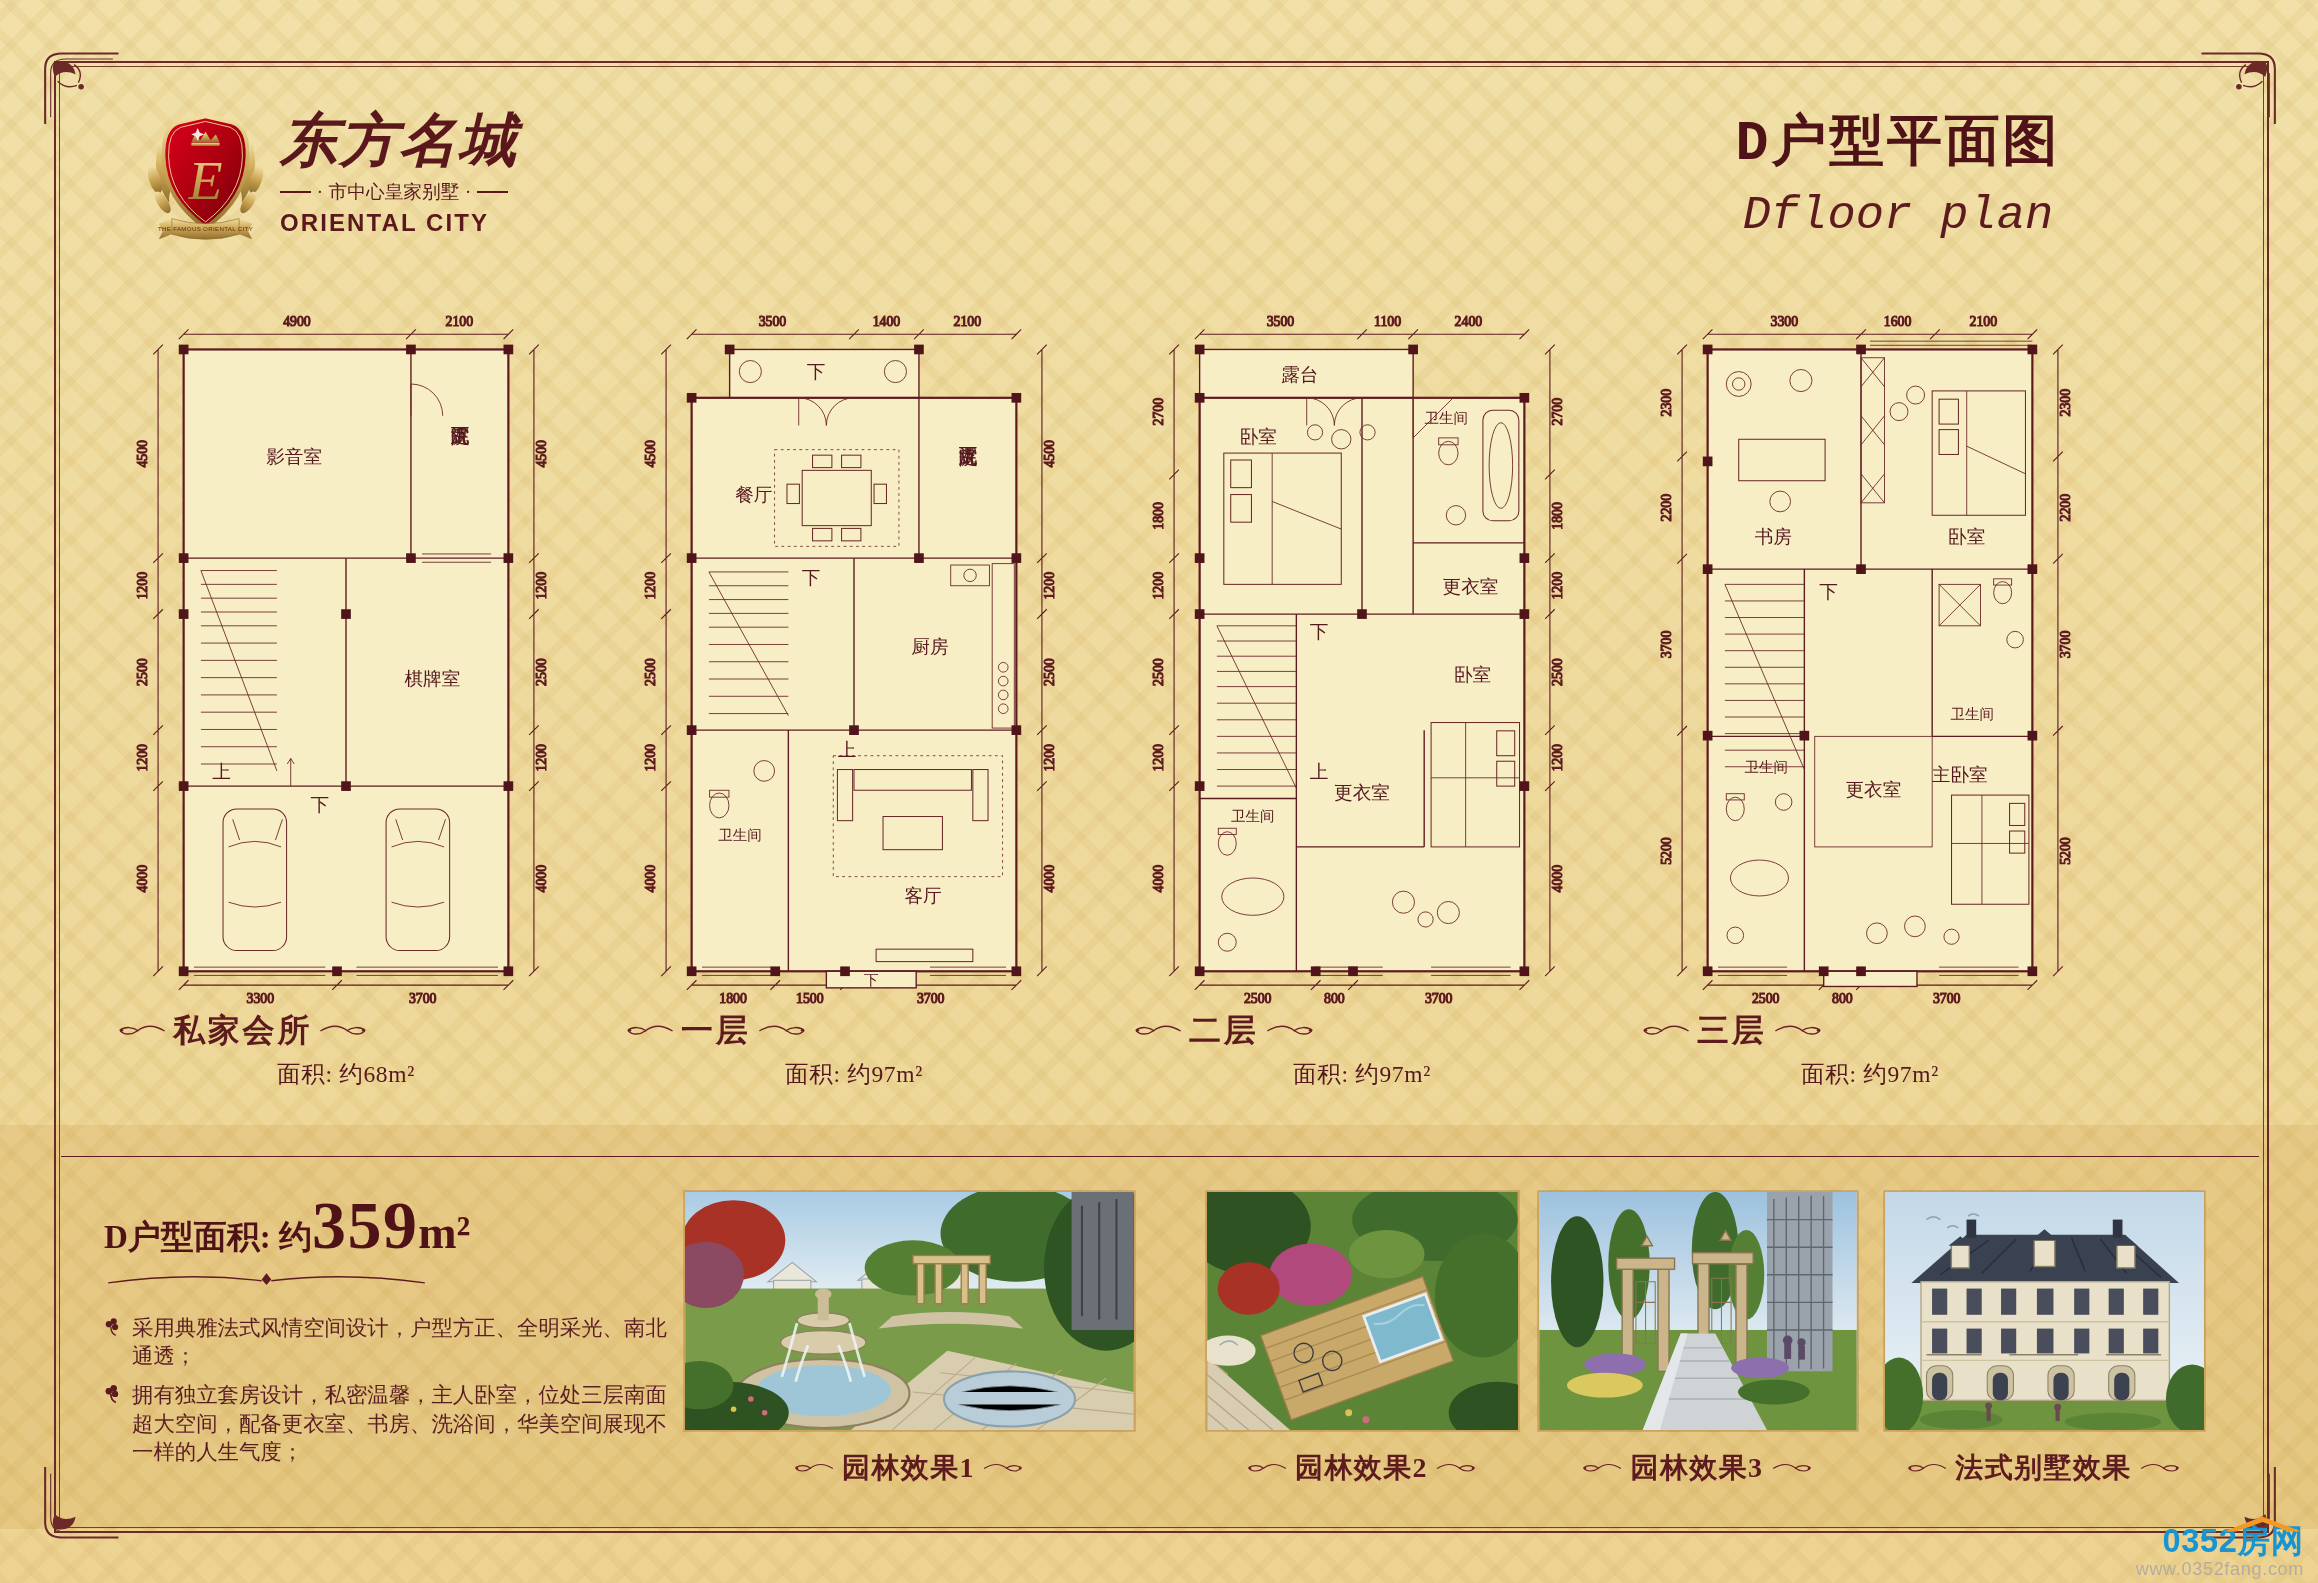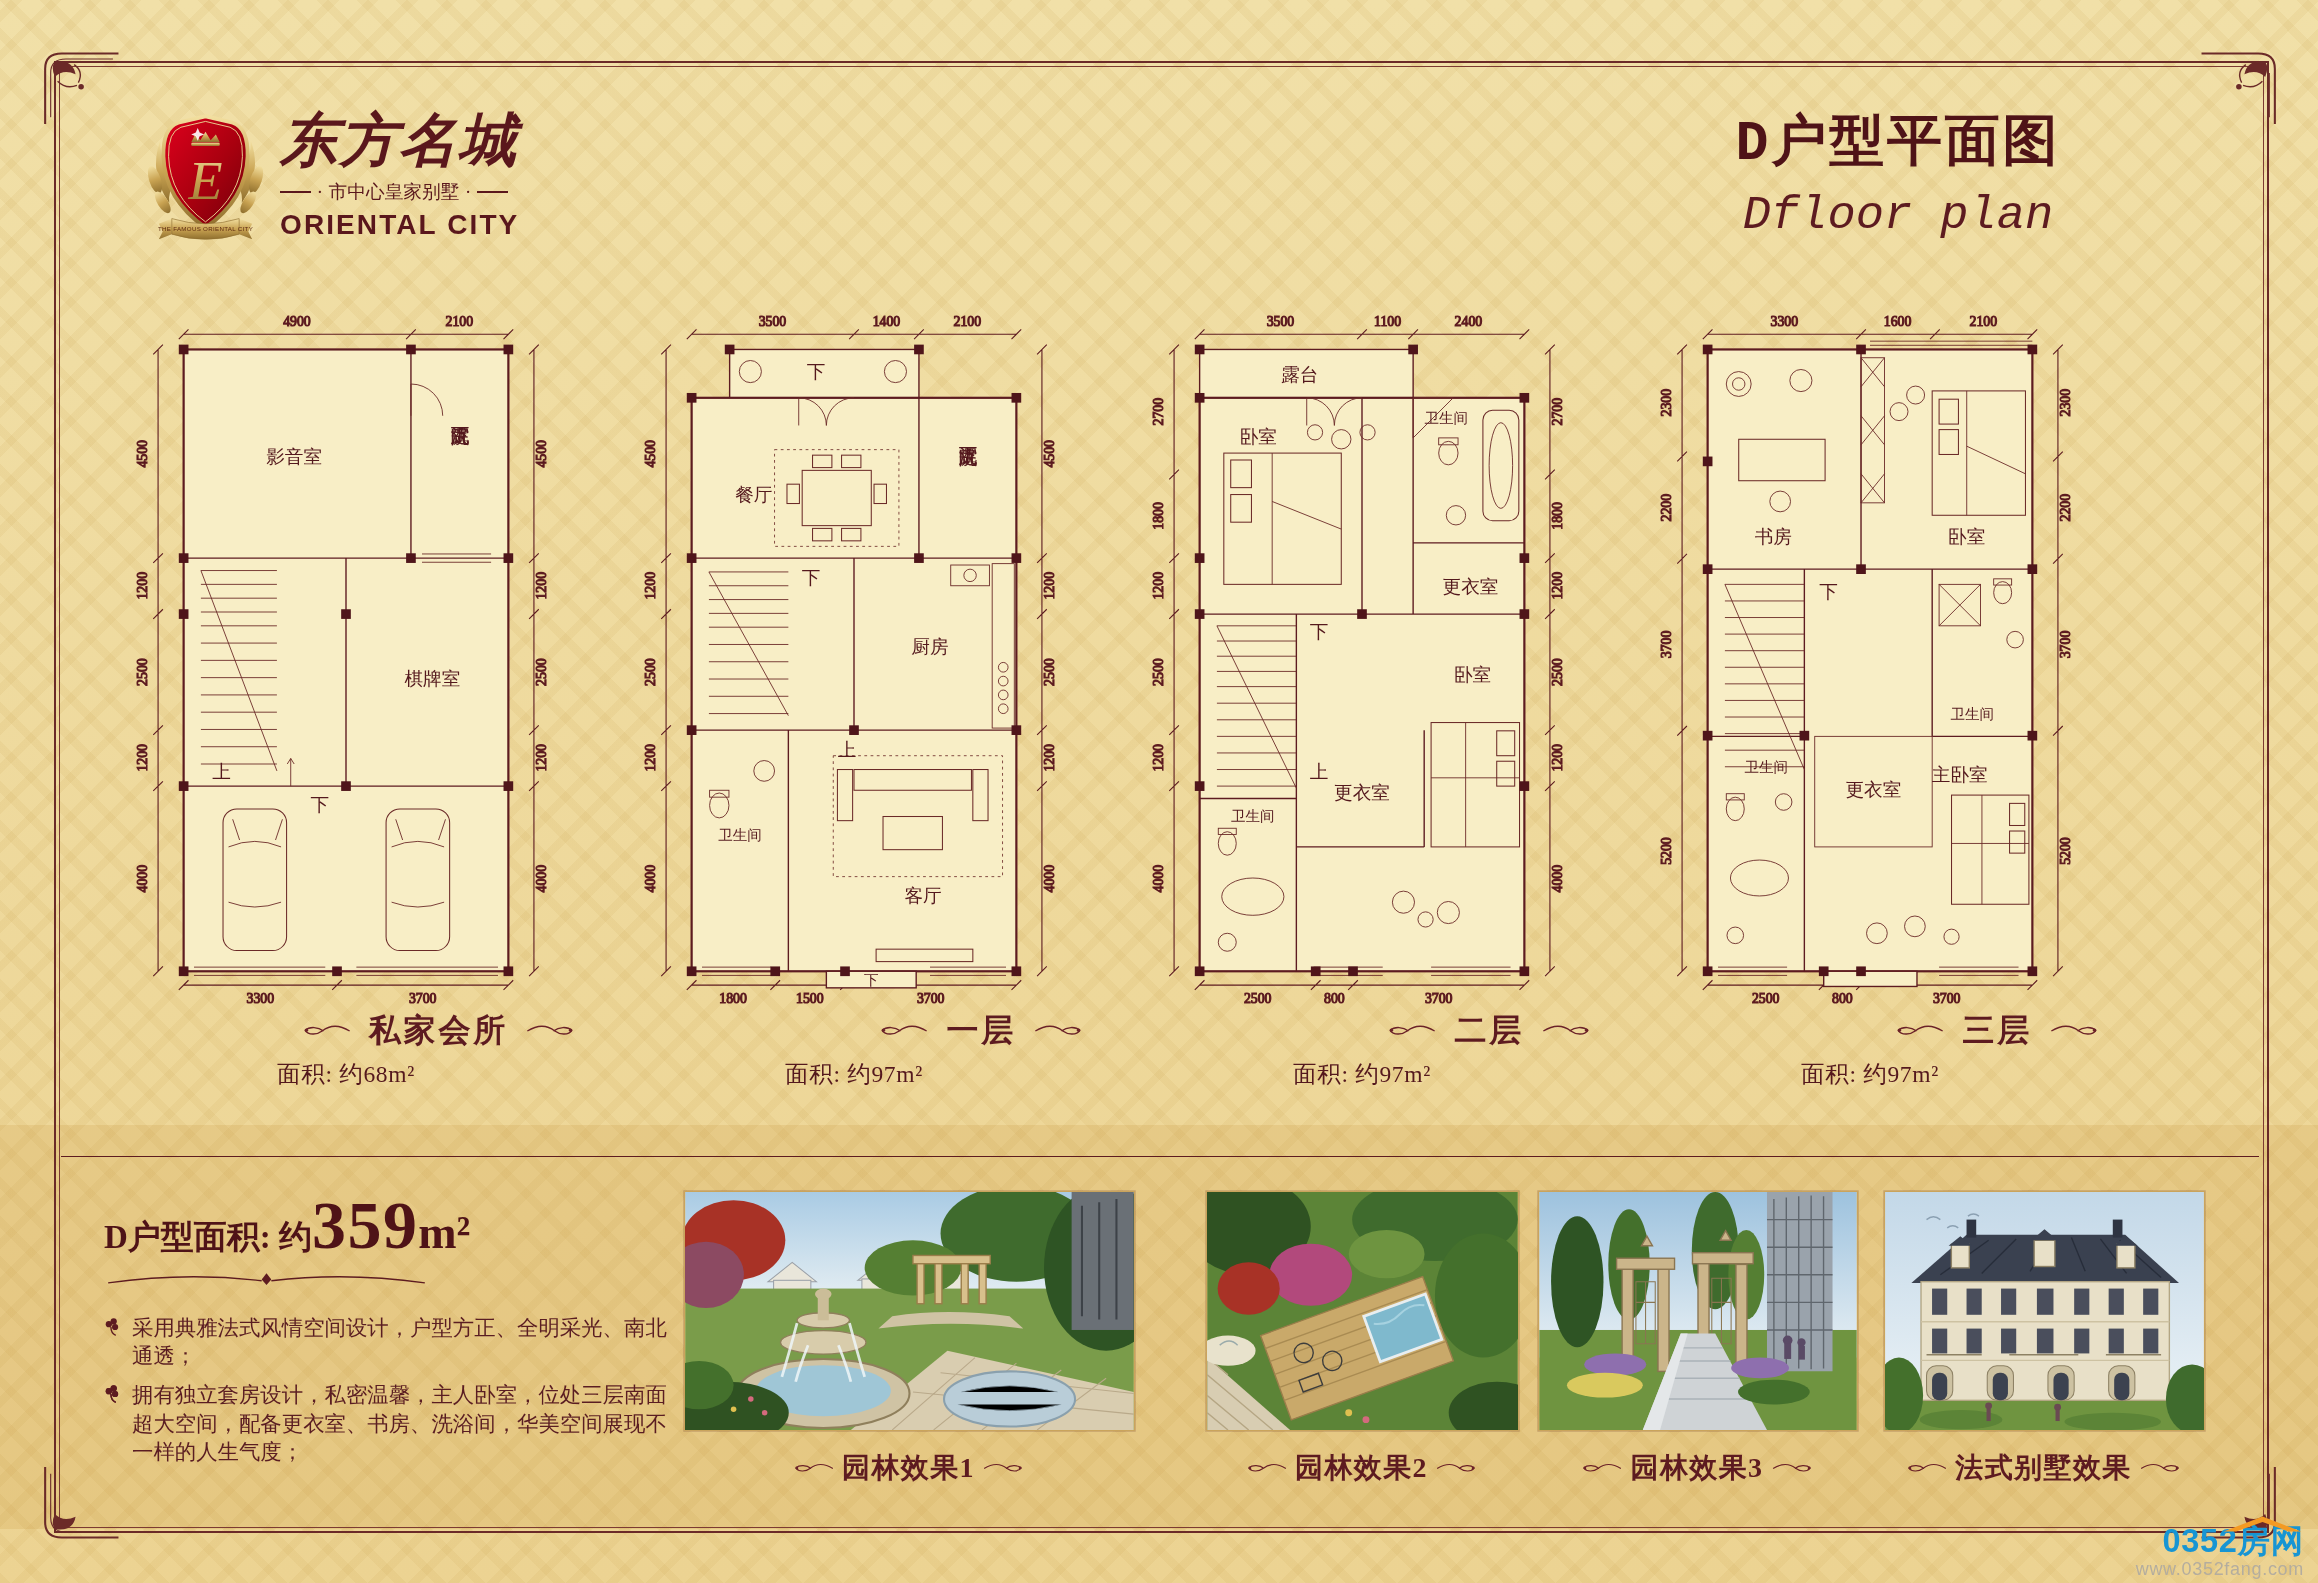--- a/index.html
+++ b/index.html
@@ -17,29 +17,29 @@
   .c-tr{right:40px;top:48px;transform:scaleX(-1);}
   .c-bl{left:41px;bottom:41px;transform:scaleY(-1);}
   .c-br{right:40px;bottom:41px;transform:scale(-1,-1);}
   .divider{position:absolute;left:61px;top:1156px;width:2198px;height:1.4px;background:#5d1b20;}
   
   .logo{position:absolute;left:138px;top:102px;width:135px;height:149px;}
   .brand{position:absolute;left:280px;top:111px;width:228px;color:#5a171c;}
   .brand-cn{font-size:58px;font-weight:bold;letter-spacing:1.4px;line-height:1.05;white-space:nowrap;font-style:italic;}
   .brand-sub{display:flex;align-items:center;gap:5.5px;margin-top:7px;color:#5a171c;font-size:18.7px;white-space:nowrap;}
   .brand-sub .ln{flex:1;height:1.4px;background:#5a171c;}
-  .brand-en{margin-top:4.1px;font-family:"Liberation Sans",sans-serif;font-size:28px;font-weight:bold;letter-spacing:2.1px;white-space:nowrap;}
+  .brand-en{margin-top:4.1px;font-family:"Liberation Sans",sans-serif;font-size:24px;font-weight:bold;letter-spacing:2.1px;white-space:nowrap;}
   .ptitle{position:absolute;left:1732px;top:104px;width:332px;text-align:center;color:#4f1317;font-family:Liberation Mono, monospace;}
   .ptitle-cn{font-size:55px;font-weight:bold;letter-spacing:2.8px;white-space:nowrap;}
   .ptitle-en{margin-top:11px;font-size:47px;font-style:italic;color:#5d1b20;white-space:nowrap;text-align:center;}
   
   .plan{position:absolute;top:294px;width:456px;}
   .p1{left:118px;} .p2{left:626px;} .p3{left:1134px;} .p4{left:1642px;}
   .plansvg{display:block;}
-  .cap{margin-top:2.8px;display:flex;align-items:center;justify-content:flex-end;gap:18px;color:#5d1b20;}
+  .cap{margin-top:2.8px;display:flex;align-items:center;justify-content:flex-start;gap:7px;color:#5d1b20;}
   .cap-name{font-size:32px;font-weight:bold;letter-spacing:2.8px;}
   .cap-area{text-align:center;font-size:23.5px;color:#54181d;margin-top:5.5px;letter-spacing:0.7px;}
   .fl{width:48px;height:18px;}
   .flr{transform:scaleX(-1);}
   
   .w{stroke:#5d1b20;stroke-width:3.2;fill:none;}
   .w2{stroke:#5d1b20;stroke-width:2;fill:none;}
   .thin{stroke:#6b2a28;stroke-width:1.3;fill:none;}
   .rm{fill:#f8eec6;}
   .col{fill:#4f151a;}

